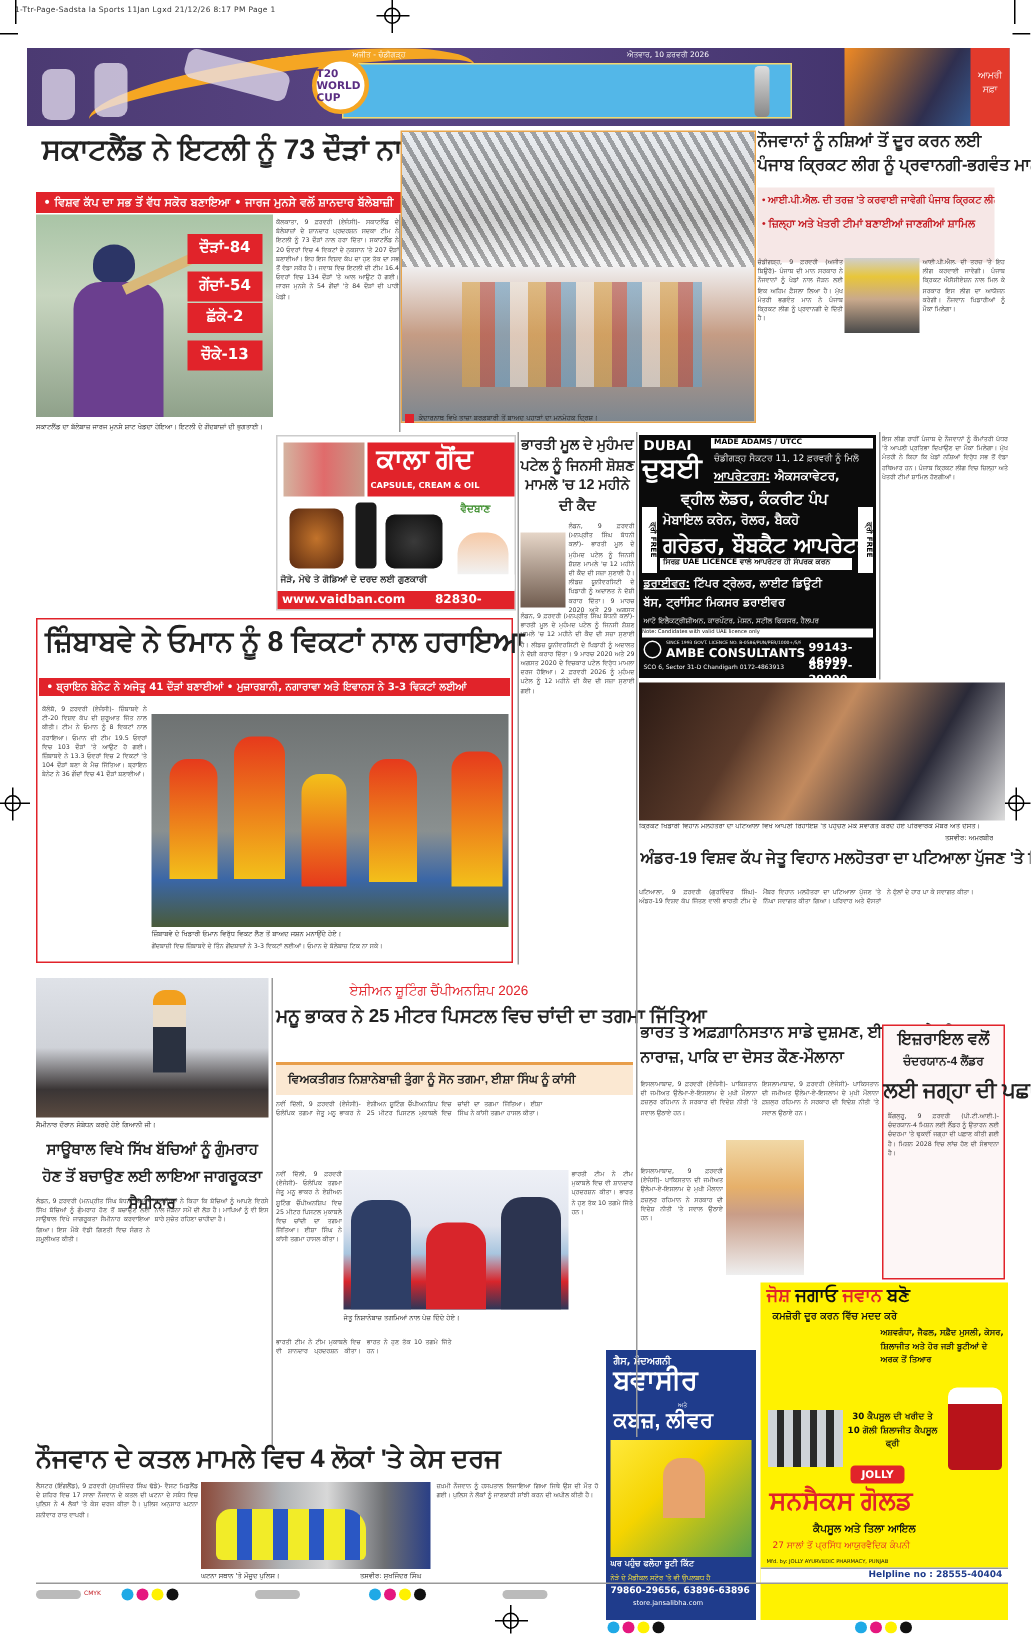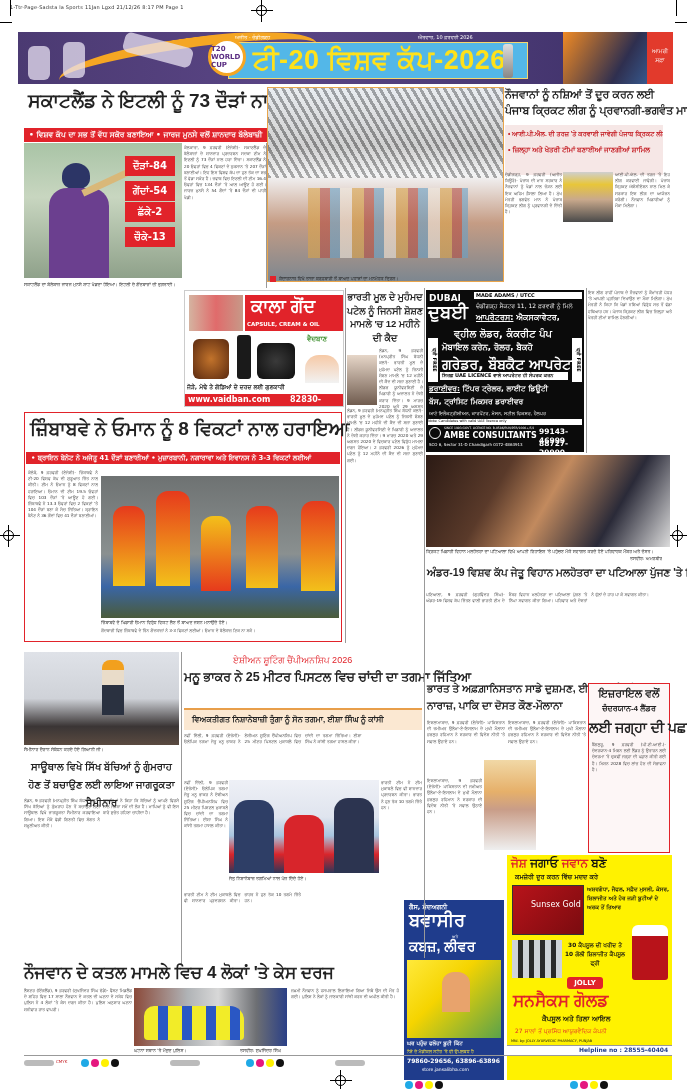--- a/index.html
+++ b/index.html
@@ -59,21 +59,20 @@
   <div class="abs swoosh"></div>
   <div class="abs fig" style="left:10px;top:14px;width:22px;height:34px"></div>
   <div class="abs fig" style="left:45px;top:10px;width:22px;height:36px"></div>
   <div class="abs fig" style="left:105px;top:8px;width:70px;height:20px;transform:rotate(15deg)"></div>
   <div class="abs" style="left:195px;top:0;width:300px;height:9px">
     <span class="abs meta" style="left:22px">ਅਜੀਤ - ਚੰਡੀਗੜ੍ਹ</span>
     <span class="abs meta" style="left:205px">ਐਤਵਾਰ, 10 ਫ਼ਰਵਰੀ 2026</span>
   </div>
   <div class="abs titlebox"></div>
   <div class="abs logo">T20 WORLD CUP</div>
-  <div class="abs title">ਟੀ-20 ਵਿਸ਼ਵ ਕੱਪ-2026</div>
   <div class="abs trophy"></div>
   <div class="abs rightpic"></div>
 </div>
 <div class="abs sidetag">ਆਮਰੀ ਸਫ਼ਾ</div>
 
 <div class="abs h1" style="left:28px;top:90px;font-size:19px">ਸਕਾਟਲੈਂਡ ਨੇ ਇਟਲੀ ਨੂੰ 73 ਦੌੜਾਂ ਨਾਲ ਹਰਾਇਆ</div>
 <div class="abs redbar" style="left:24px;top:128px;width:278px">• ਵਿਸ਼ਵ ਕੱਪ ਦਾ ਸਭ ਤੋਂ ਵੱਧ ਸਕੋਰ ਬਣਾਇਆ • ਜਾਰਜ ਮੁਨਸੇ ਵਲੋਂ ਸ਼ਾਨਦਾਰ ਬੱਲੇਬਾਜ਼ੀ</div>
 <div class="abs photo" style="left:24px;top:143px;width:158px;height:135px;background:linear-gradient(180deg,#a9c4a6 0%,#c8d6c0 40%,#8fa18a 100%)">
   <div class="abs" style="left:38px;top:20px;width:28px;height:26px;border-radius:50% 50% 40% 40%;background:#2c3566"></div>
   <div class="abs" style="left:25px;top:45px;width:60px;height:90px;background:#6b3f8f;border-radius:18px 18px 0 0"></div>
@@ -226,23 +225,20 @@
 </div>
 
 <div class="abs" style="left:507px;top:855px;width:165px;height:225px;background:#fff200;overflow:hidden">
   <div class="abs h1" style="left:4px;top:1px;font-size:12px;white-space:nowrap">
     <span style="color:#e1232a">ਜੋਸ਼</span>
     <span style="color:#111">ਜਗਾਓ</span>
     <span style="color:#e1232a">ਜਵਾਨ</span>
     <span style="color:#111">ਬਣੋ</span>
   </div>
   <div class="abs" style="left:8px;top:18px;font-size:6.5px;font-weight:bold;color:#111;white-space:nowrap">ਕਮਜ਼ੋਰੀ ਦੂਰ ਕਰਨ ਵਿੱਚ ਮਦਦ ਕਰੇ</div>
-  <div class="abs" style="left:5px;top:30px;width:72px;height:50px;background:linear-gradient(135deg,#b8131a,#7a0b0f);border:1px solid #333">
-    <div class="abs" style="left:18px;top:14px;font-size:8px;color:#fff">Sunsex Gold</div>
-  </div>
   <div class="abs" style="left:80px;top:30px;width:82px;font-size:5.5px;line-height:9px;color:#111;font-weight:bold">ਅਸ਼ਵਗੰਧਾ, ਜੈਫਲ, ਸਫ਼ੈਦ ਮੁਸਲੀ, ਕੇਸਰ, ਸ਼ਿਲਾਜੀਤ ਅਤੇ ਹੋਰ ਜੜੀ ਬੂਟੀਆਂ ਦੇ ਅਰਕ ਤੋਂ ਤਿਆਰ</div>
   <div class="abs" style="left:5px;top:85px;width:50px;height:38px;background:repeating-linear-gradient(90deg,#cfd3d8 0 6px,#2a2a2a 6px 11px)"></div>
   <div class="abs" style="left:57px;top:86px;width:62px;font-size:5.8px;line-height:9px;color:#111;font-weight:bold;text-align:center">30 ਕੈਪਸੂਲ ਦੀ ਖਰੀਦ ਤੇ 10 ਗੋਲੀ ਸ਼ਿਲਾਜੀਤ ਕੈਪਸੂਲ ਫ੍ਰੀ</div>
   <div class="abs" style="left:125px;top:70px;width:36px;height:55px;background:linear-gradient(#fff 0 20%,#b8131a 20%);border-radius:6px 6px 3px 3px"></div>
   <div class="abs" style="left:60px;top:122px;width:36px;height:12px;background:#e1232a;color:#fff;font-size:7px;font-weight:bold;text-align:center;line-height:12px;border-radius:3px">JOLLY</div>
   <div class="abs h1" style="left:6px;top:136px;font-size:17px;color:#e1232a">ਸਨਸੈਕਸ ਗੋਲਡ</div>
   <div class="abs" style="left:35px;top:160px;font-size:7px;color:#111;font-weight:bold;white-space:nowrap">ਕੈਪਸੂਲ ਅਤੇ ਤਿਲਾ ਆਇਲ</div>
   <div class="abs" style="left:8px;top:172px;font-size:6px;color:#e1232a;white-space:nowrap">27 ਸਾਲਾਂ ਤੋਂ ਪ੍ਰਸਿੱਧ ਆਯੁਰਵੈਦਿਕ ਕੰਪਨੀ</div>
   <div class="abs" style="left:4px;top:184px;font-size:3.5px;color:#111;white-space:nowrap">Mfd. by: JOLLY AYURVEDIC PHARMACY, PUNJAB</div>
   <div class="abs" style="left:0;top:190px;width:165px;height:11px;background:#fff;border-top:1px solid #999"></div>

